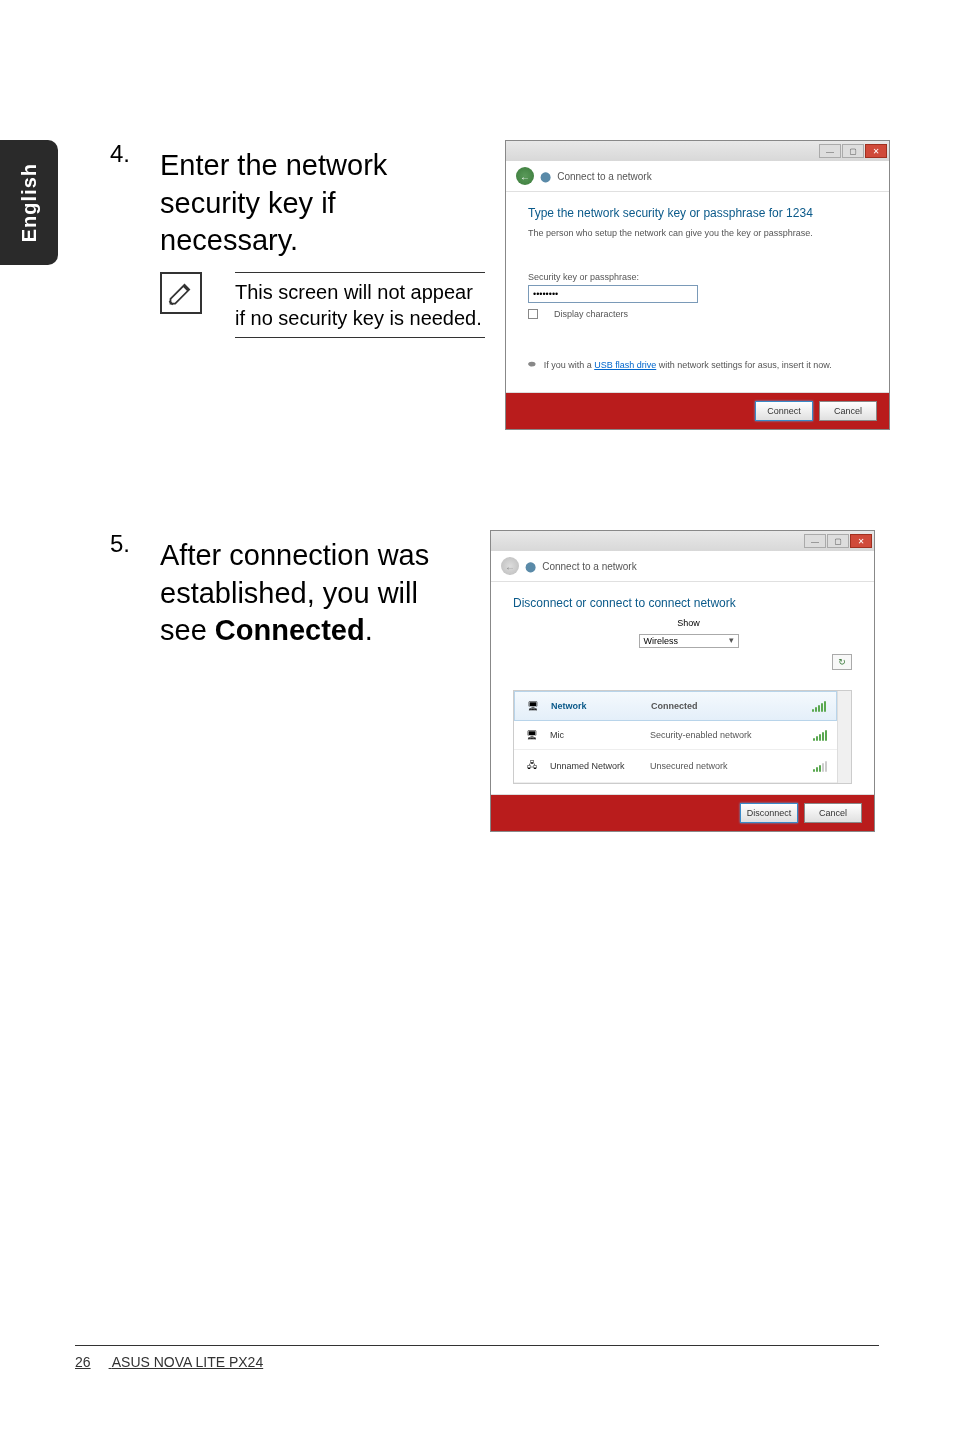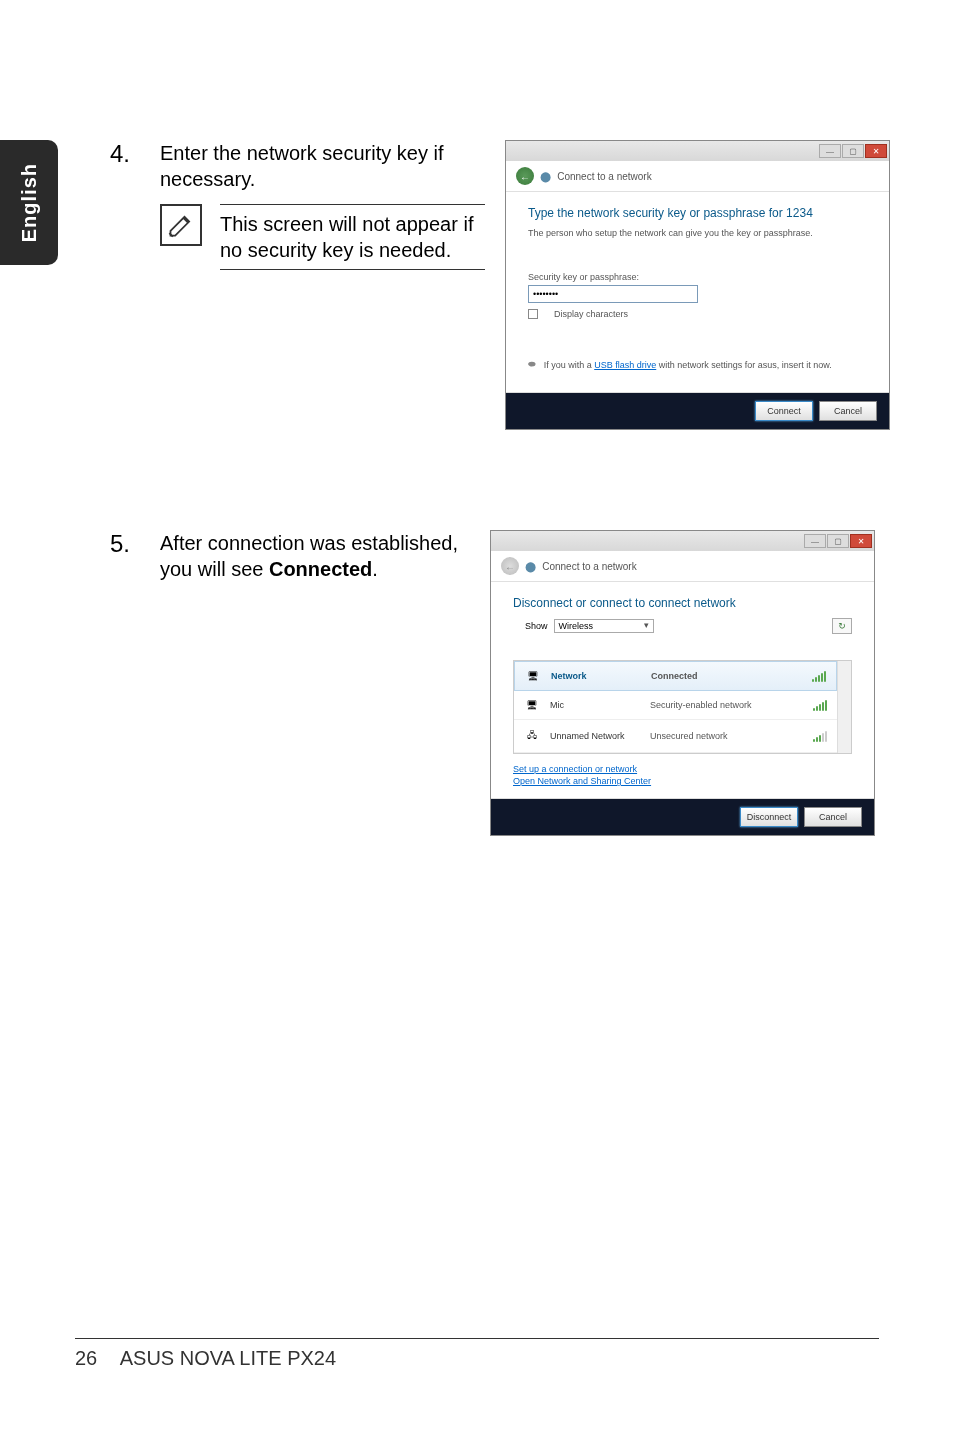--- a/index.html
+++ b/index.html
@@ -48,30 +48,31 @@
       font-size: 24px;
       width: 50px;
       flex-shrink: 0;
     }
     .step-body {
       flex: 1;
       display: flex;
       gap: 20px;
     }
     .step-text {
-      font-size: 20px;
+      font-size: 29px;
       line-height: 1.3;
       flex: 1;
       max-width: 310px;
+      margin-top: 7px;
     }
     .note-row {
       display: flex;
       align-items: flex-start;
       margin-top: 12px;
-      gap: 18px;
+      gap: 33px;
     }
     .note-icon {
       width: 42px;
       height: 42px;
       border: 2px solid #333;
       display: flex;
       align-items: center;
       justify-content: center;
       flex-shrink: 0;
     }
@@ -196,21 +197,21 @@
       color: #555;
     }
     .usb-icon {
       color: #888;
     }
     .lnk {
       color: #0066cc;
       text-decoration: underline;
     }
     .dialog-footer {
-      background: #0f172a;
+      background: #b91c1c;
       padding: 8px 12px;
       display: flex;
       justify-content: flex-end;
       gap: 6px;
       border-top: 1px solid #ddd;
     }
     .dlg-btn {
       min-width: 58px;
       height: 20px;
       border: 1px solid #888;
@@ -222,22 +223,23 @@
       color: #333;
     }
     .dlg-btn.hl {
       border-color: #3a8ac8;
       box-shadow: 0 0 2px #5aa8e0;
     }
     .show-row {
       display: flex;
       align-items: center;
       gap: 6px;
-      margin-bottom: 26px;
+      margin-bottom: 20px;
       padding-left: 12px;
+      flex-direction: column;
     }
     .show-select {
       border: 1px solid #aaa;
       background: #fff;
       padding: 1px 18px 1px 4px;
       position: relative;
       min-width: 100px;
     }
     .show-select::after {
       content: "▾";
@@ -333,22 +335,23 @@
     .step2 {
       margin-top: 100px;
     }
     .footer {
       position: absolute;
       bottom: 68px;
       left: 75px;
       right: 75px;
       border-top: 1px solid #333;
       padding-top: 8px;
-      font-size: 20px;
+      font-size: 14px;
       color: #333;
+      text-decoration: underline;
     }
     .footer .pn {
       margin-right: 18px;
     }
   </style>
 </head>
 <body>
 
 <div class="sidebar-tab">
   <span>English</span>
@@ -470,24 +473,20 @@
                       <span class="b2"></span>
                       <span class="b3"></span>
                       <span class="b4"></span>
                       <span class="b5"></span>
                     </div>
                 </div>
               </div>
               <div class="scroll-track"></div>
             </div>
           </div>
-          <div class="links-bottom">
-            <div>Set up a connection or network</div>
-            <div>Open Network and Sharing Center</div>
-          </div>
         </div>
         <div class="dialog-footer">
           <div class="dlg-btn hl">Disconnect</div>
           <div class="dlg-btn">Cancel</div>
         </div>
       </div>
     </div>
   </div>
 
 </div>

